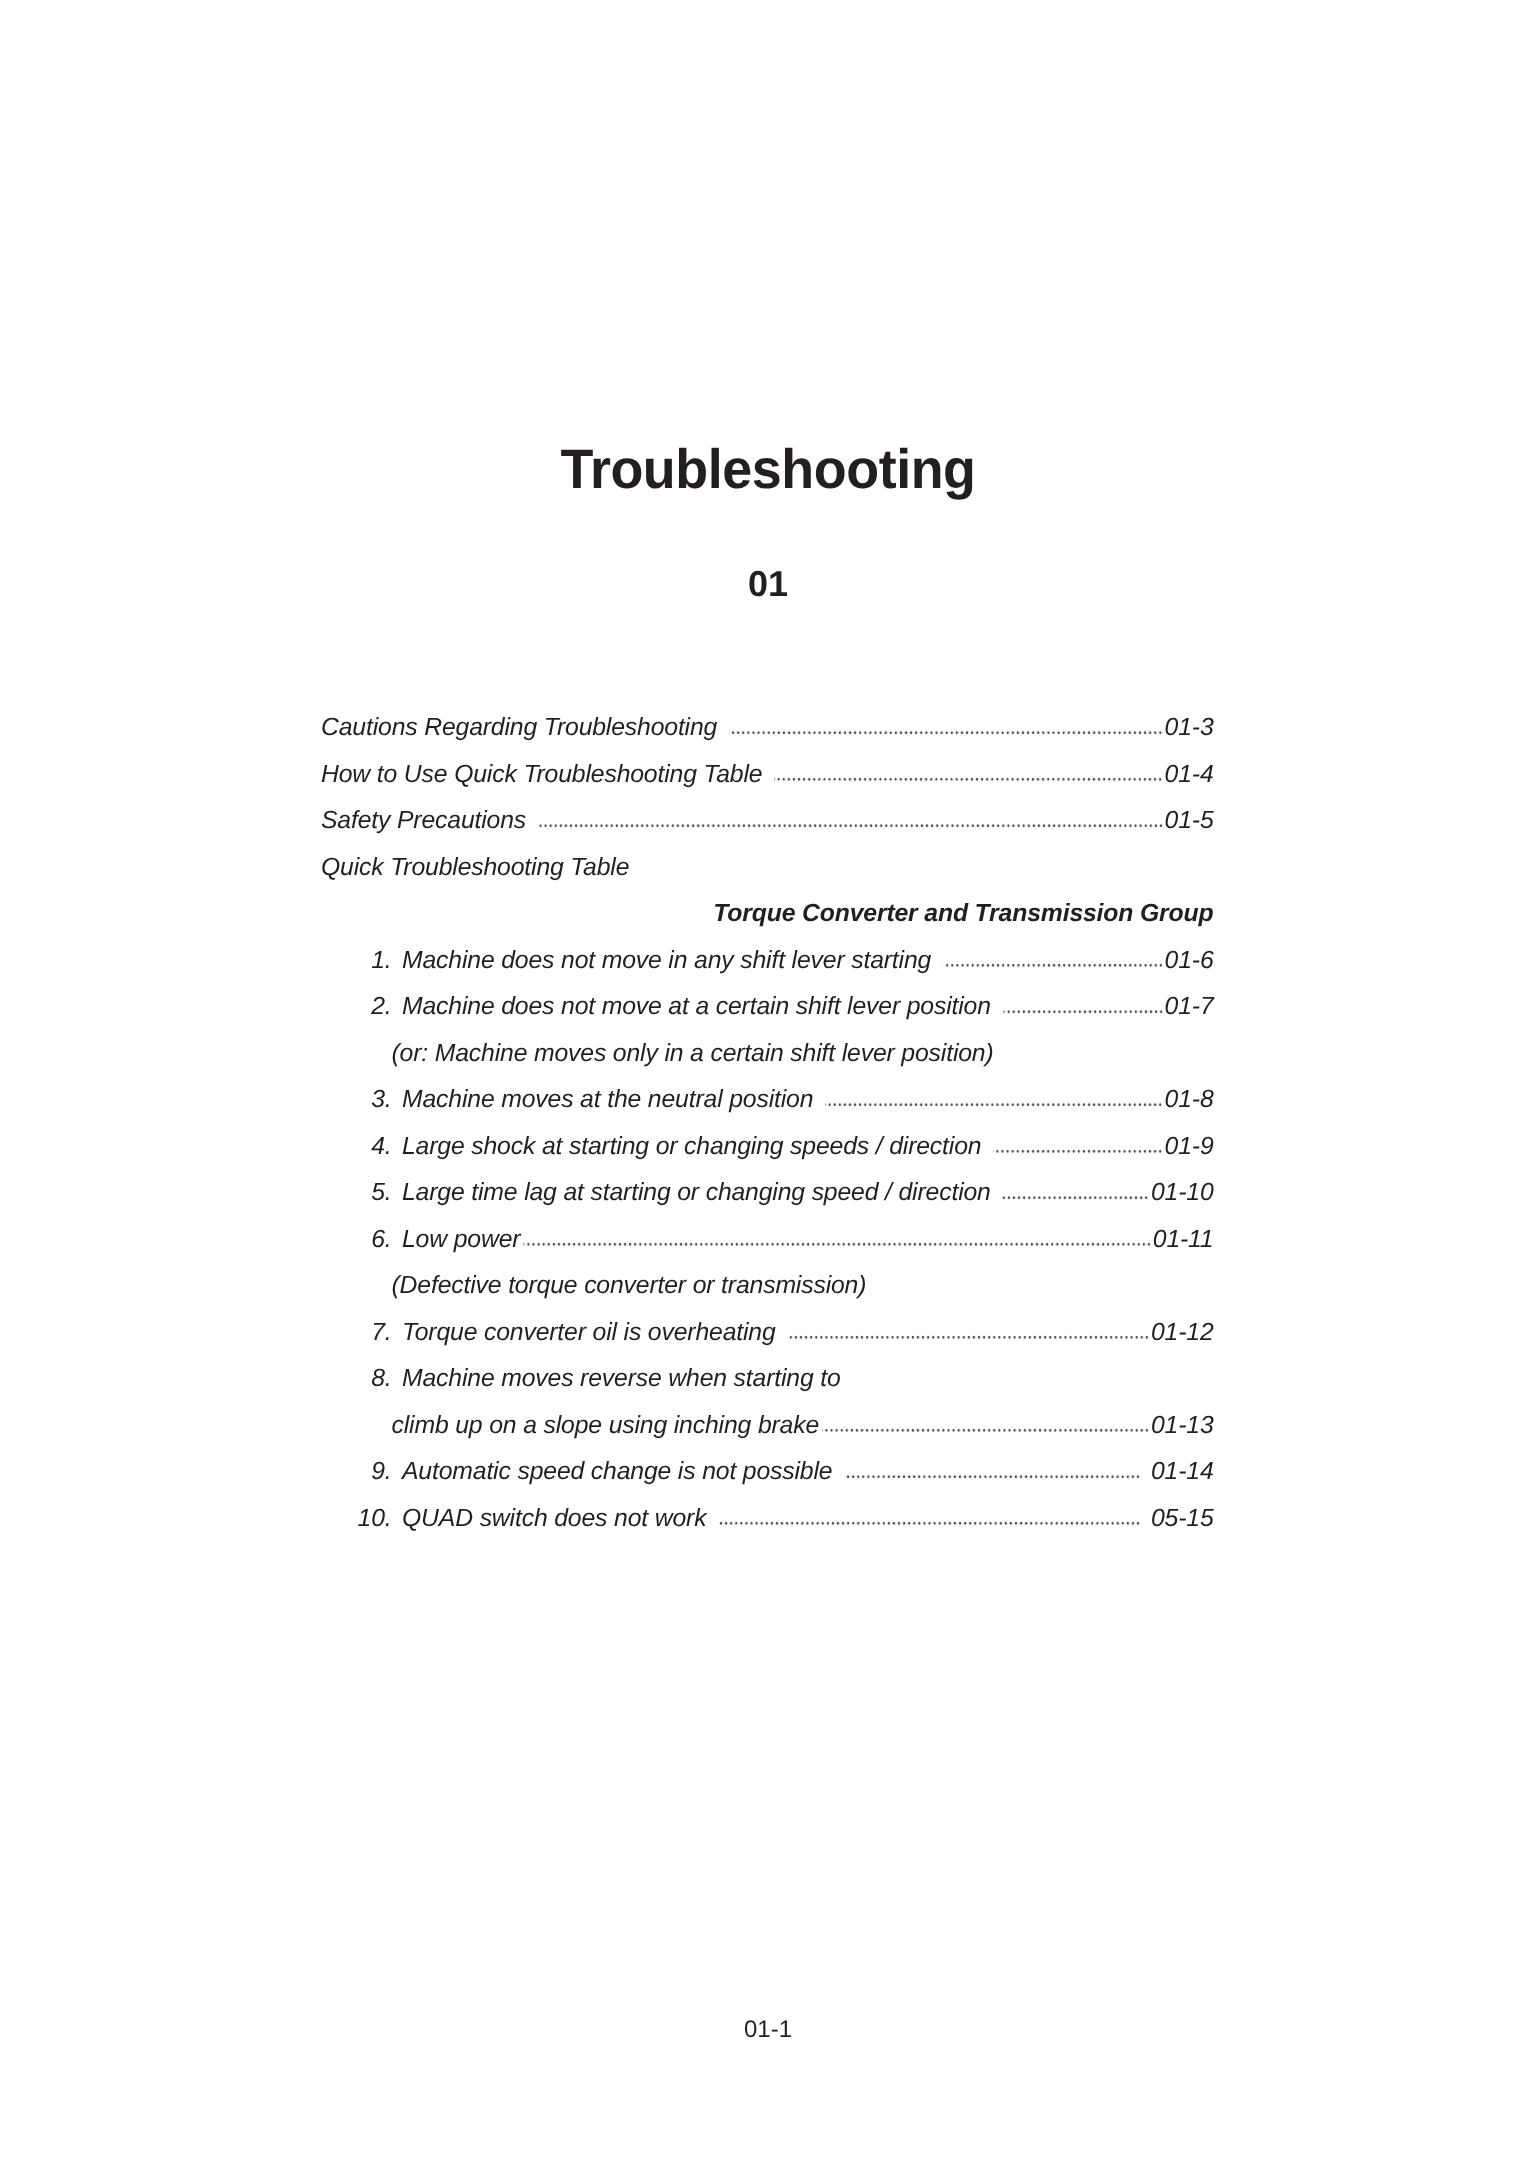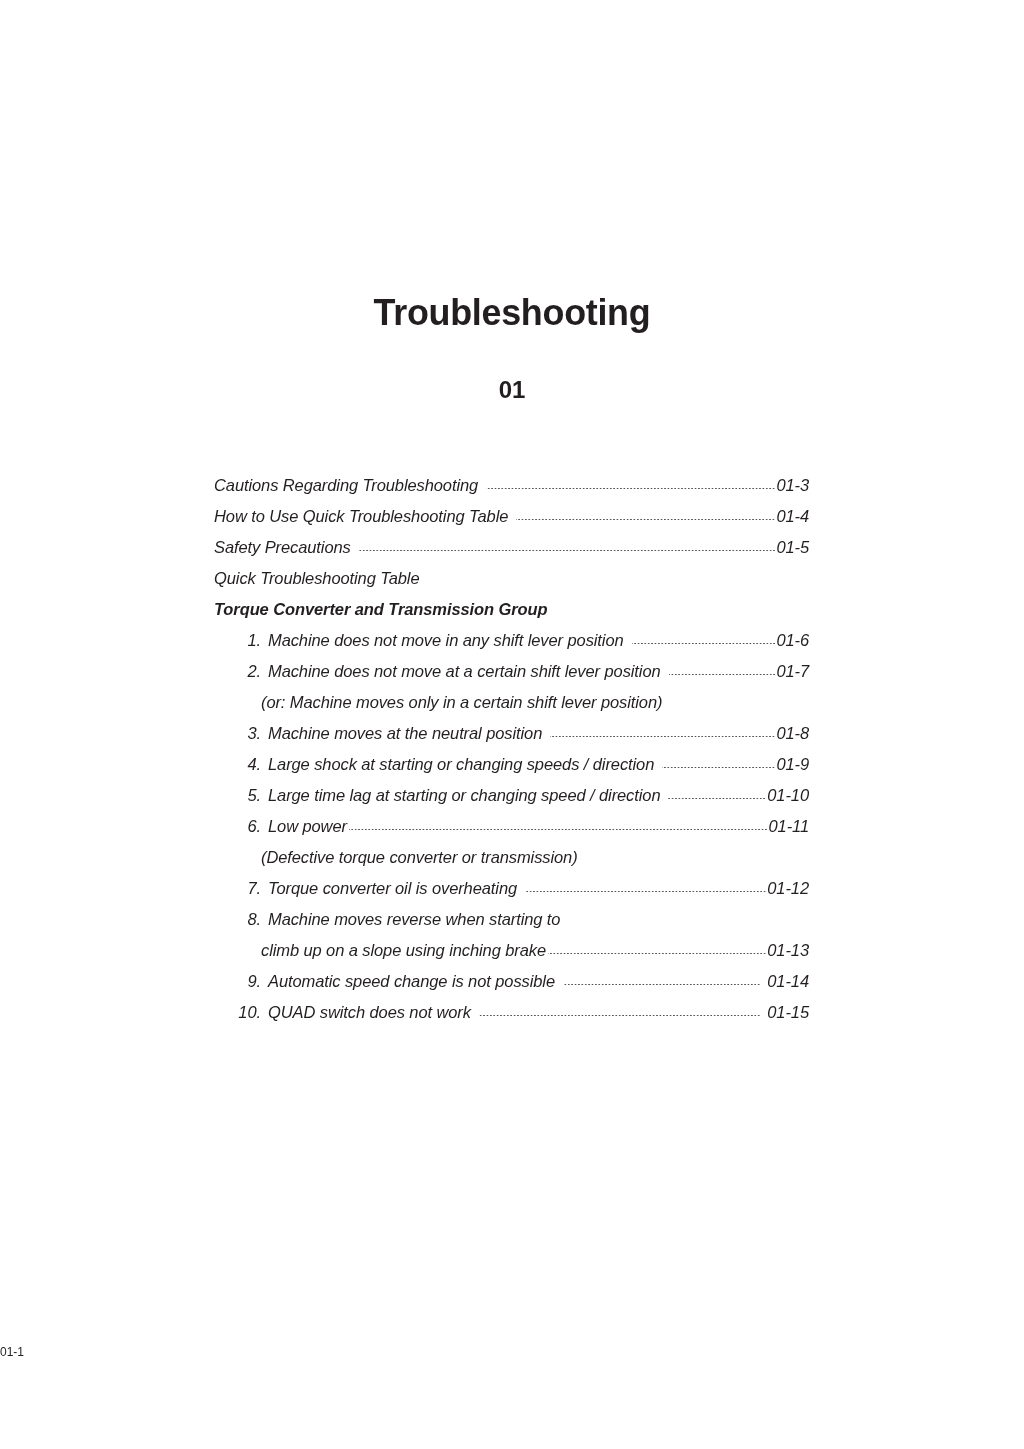--- a/index.html
+++ b/index.html
@@ -16,36 +16,36 @@
       position: absolute; top: 376px; left: 0; width: 1024px; text-align: center;
       font-size: 24px; font-weight: bold;
     }
     .toc {
       position: absolute; top: 470px; left: 214px; width: 595px; font-style: italic;
     }
     .row {
       height: 31px; display: flex; align-items: center; font-size: 16.5px;
       letter-spacing: -0.1px; white-space: nowrap;
     }
-    .row.bold { font-weight: bold; }
+    .row.bold { font-weight: bold; justify-content: flex-end; }
     .num { width: 47px; text-align: right; padding-right: 0; flex: 0 0 auto; }
     .num-inner { display: inline-block; width: 40px; text-align: right; }
     .indent { width: 47px; flex: 0 0 auto; }
     .label { flex: 0 0 auto; }
     .leader {
       flex: 1 1 auto; height: 3px; margin: 6px 1px 0 8px;
       background-image: radial-gradient(circle, #555 0.7px, transparent 1px);
       background-size: 3.4px 3px; background-repeat: repeat-x; background-position: right center;
     }
     .leader.tight { margin-left: 2px; }
     .page { flex: 0 0 auto; }
     .page.spaced { margin-left: 6px; }
     .footer {
-      position: absolute; top: 1345px; left: 0; width: 1024px; text-align: left;
-      font-size: 12px;
+      position: absolute; top: 1345px; left: 0; width: 1024px; text-align: center;
+      font-size: 16px;
     }
   </style>
 </head>
 <body>
 
 <div class="title">Troubleshooting</div>
 <div class="chapter">01</div>
 
 <div class="toc">
 
@@ -66,21 +66,21 @@
   </div>
   <div class="row">
     <span class="label">Quick Troubleshooting Table</span>
   </div>
   <div class="row bold">
     <span class="label">Torque Converter and Transmission Group</span>
   </div>
 
   <div class="row">
     <span class="num"><span class="num-inner">1.</span></span>
-    <span class="label" style="margin-left:7px">Machine does not move in any shift lever position</span>
+    <span class="label" style="margin-left:7px">Machine does not move in any shift lever starting</span>
     <span class="leader"></span>
     <span class="page">01-6</span>
   </div>
 
   <div class="row">
     <span class="num"><span class="num-inner">2.</span></span>
     <span class="label" style="margin-left:7px">Machine does not move at a certain shift lever position</span>
     <span class="leader"></span>
     <span class="page">01-7</span>
   </div>
@@ -143,17 +143,17 @@
     <span class="num"><span class="num-inner">9.</span></span>
     <span class="label" style="margin-left:7px">Automatic speed change is not possible</span>
     <span class="leader"></span>
     <span class="page spaced">01-14</span>
   </div>
 
   <div class="row">
     <span class="num"><span class="num-inner">10.</span></span>
     <span class="label" style="margin-left:7px">QUAD switch does not work</span>
     <span class="leader"></span>
-    <span class="page spaced">01-15</span>
+    <span class="page spaced">05-15</span>
   </div>
 </div>
 
 <div class="footer">01-1</div>
 
 </body></html>

